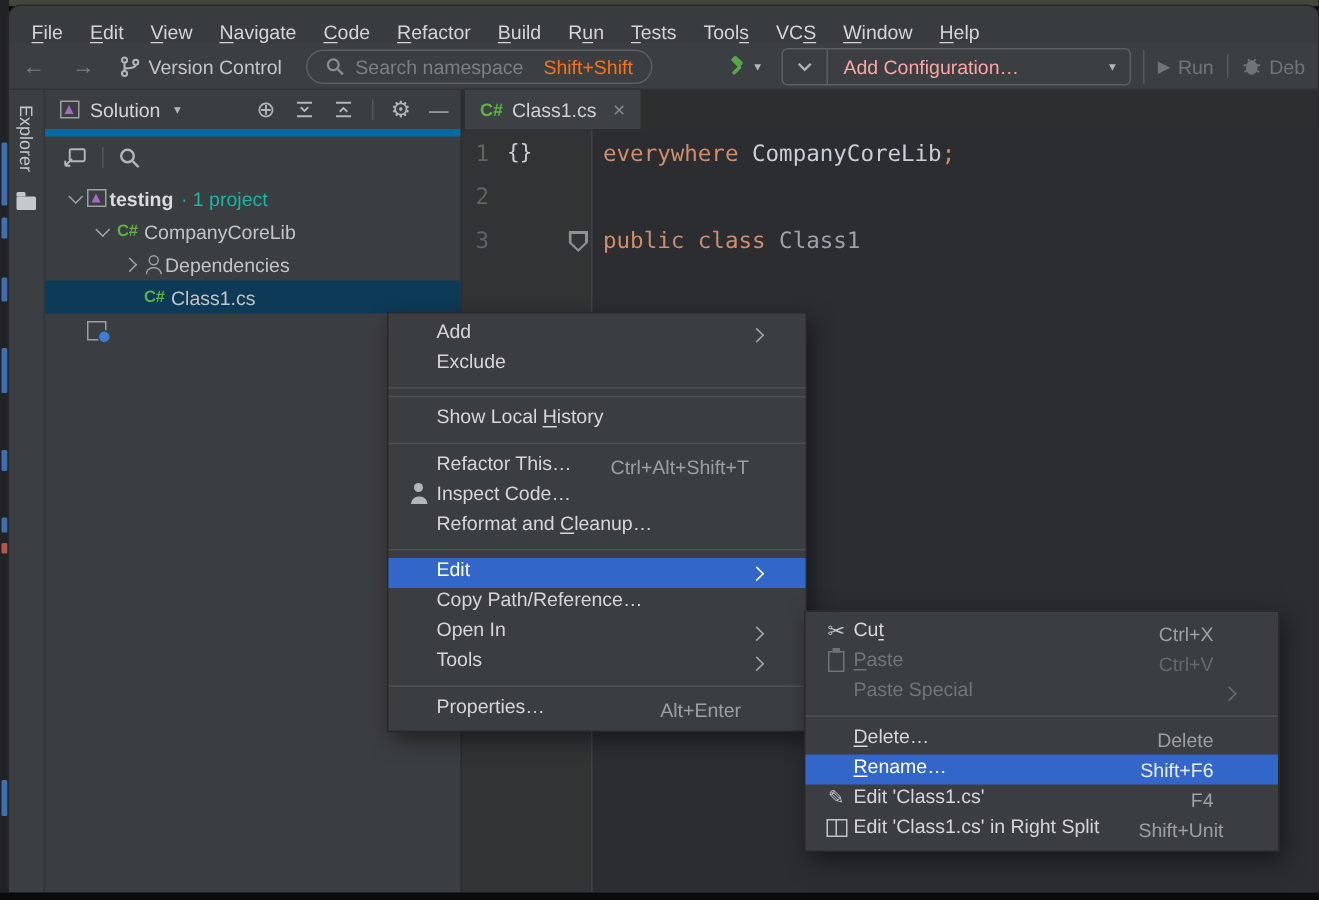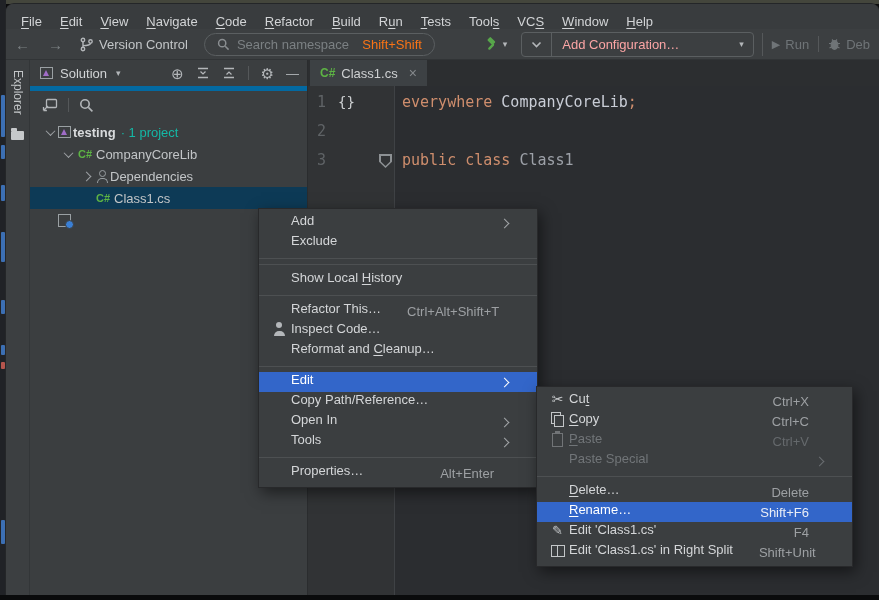--- a/index.html
+++ b/index.html
@@ -97,21 +97,21 @@
         clip-path:polygon(0 0,100% 0,100% 55%,50% 100%,0 55%)}
   .fold::after{content:"";position:absolute;left:1.6px;right:1.6px;top:1.6px;bottom:2px;background:#313335;
         clip-path:polygon(0 0,100% 0,100% 55%,50% 100%,0 55%)}
   .code{position:absolute;left:94px;white-space:pre}
   .tok-kw{color:#cf8e6d}.tok-id{color:#c9cdd6}.tok-dim{color:#9da1a8}
 
   
   .popup{position:absolute;background:#3b3e40;border:1px solid #28292b;box-shadow:3px 5px 14px rgba(0,0,0,.5);
          padding:4px 0;z-index:10;font-size:13px}
   #context-menu{left:258px;top:208px;width:278px}
-  #edit-submenu{left:536px;top:386px;width:315px}
+  #edit-submenu{left:536px;top:407px;width:315px}
   .menu-item{height:20px;display:flex;padding:0 29px 0 9px;color:#d4d6d8;cursor:default}
   .menu-item.selected{background:#3366c9;color:#fff}
   .menu-item.disabled{color:#717578}
   .mi-icon{width:23px;height:16px;display:flex;align-items:center;justify-content:center;flex:none;position:relative}
   .disabled .mi-icon{opacity:.55}
   .mi-label{white-space:nowrap}
   .mi-right{margin-left:auto;display:flex;align-items:center;padding-left:26px}
   .mi-shortcut{color:#9da0a3;white-space:nowrap}
   .selected .mi-shortcut{color:#e9edf6}
   .disabled .mi-shortcut{color:#65696c}
@@ -474,28 +474,20 @@
 <div class="popup" id="edit-submenu">
 
 <div class="menu-item">
       <span class="mi-icon cut-icon"></span>
       <span class="mi-label">Cu<u>t</u></span>
       <span class="mi-right">
         <span class="mi-shortcut">Ctrl+X</span>
         <span class="mi-arrow" style="visibility: hidden;"></span>
       </span>
     </div>
-    <div class="menu-item">
-      <span class="mi-icon copy-icon"></span>
-      <span class="mi-label"><u>C</u>opy</span>
-      <span class="mi-right">
-        <span class="mi-shortcut">Ctrl+C</span>
-        <span class="mi-arrow" style="visibility: hidden;"></span>
-      </span>
-    </div>
     <div class="menu-item disabled">
       <span class="mi-icon paste-icon"></span>
       <span class="mi-label"><u>P</u>aste</span>
       <span class="mi-right">
         <span class="mi-shortcut">Ctrl+V</span>
         <span class="mi-arrow" style="visibility: hidden;"></span>
       </span>
     </div>
     <div class="menu-item disabled">
       <span class="mi-icon"></span>

